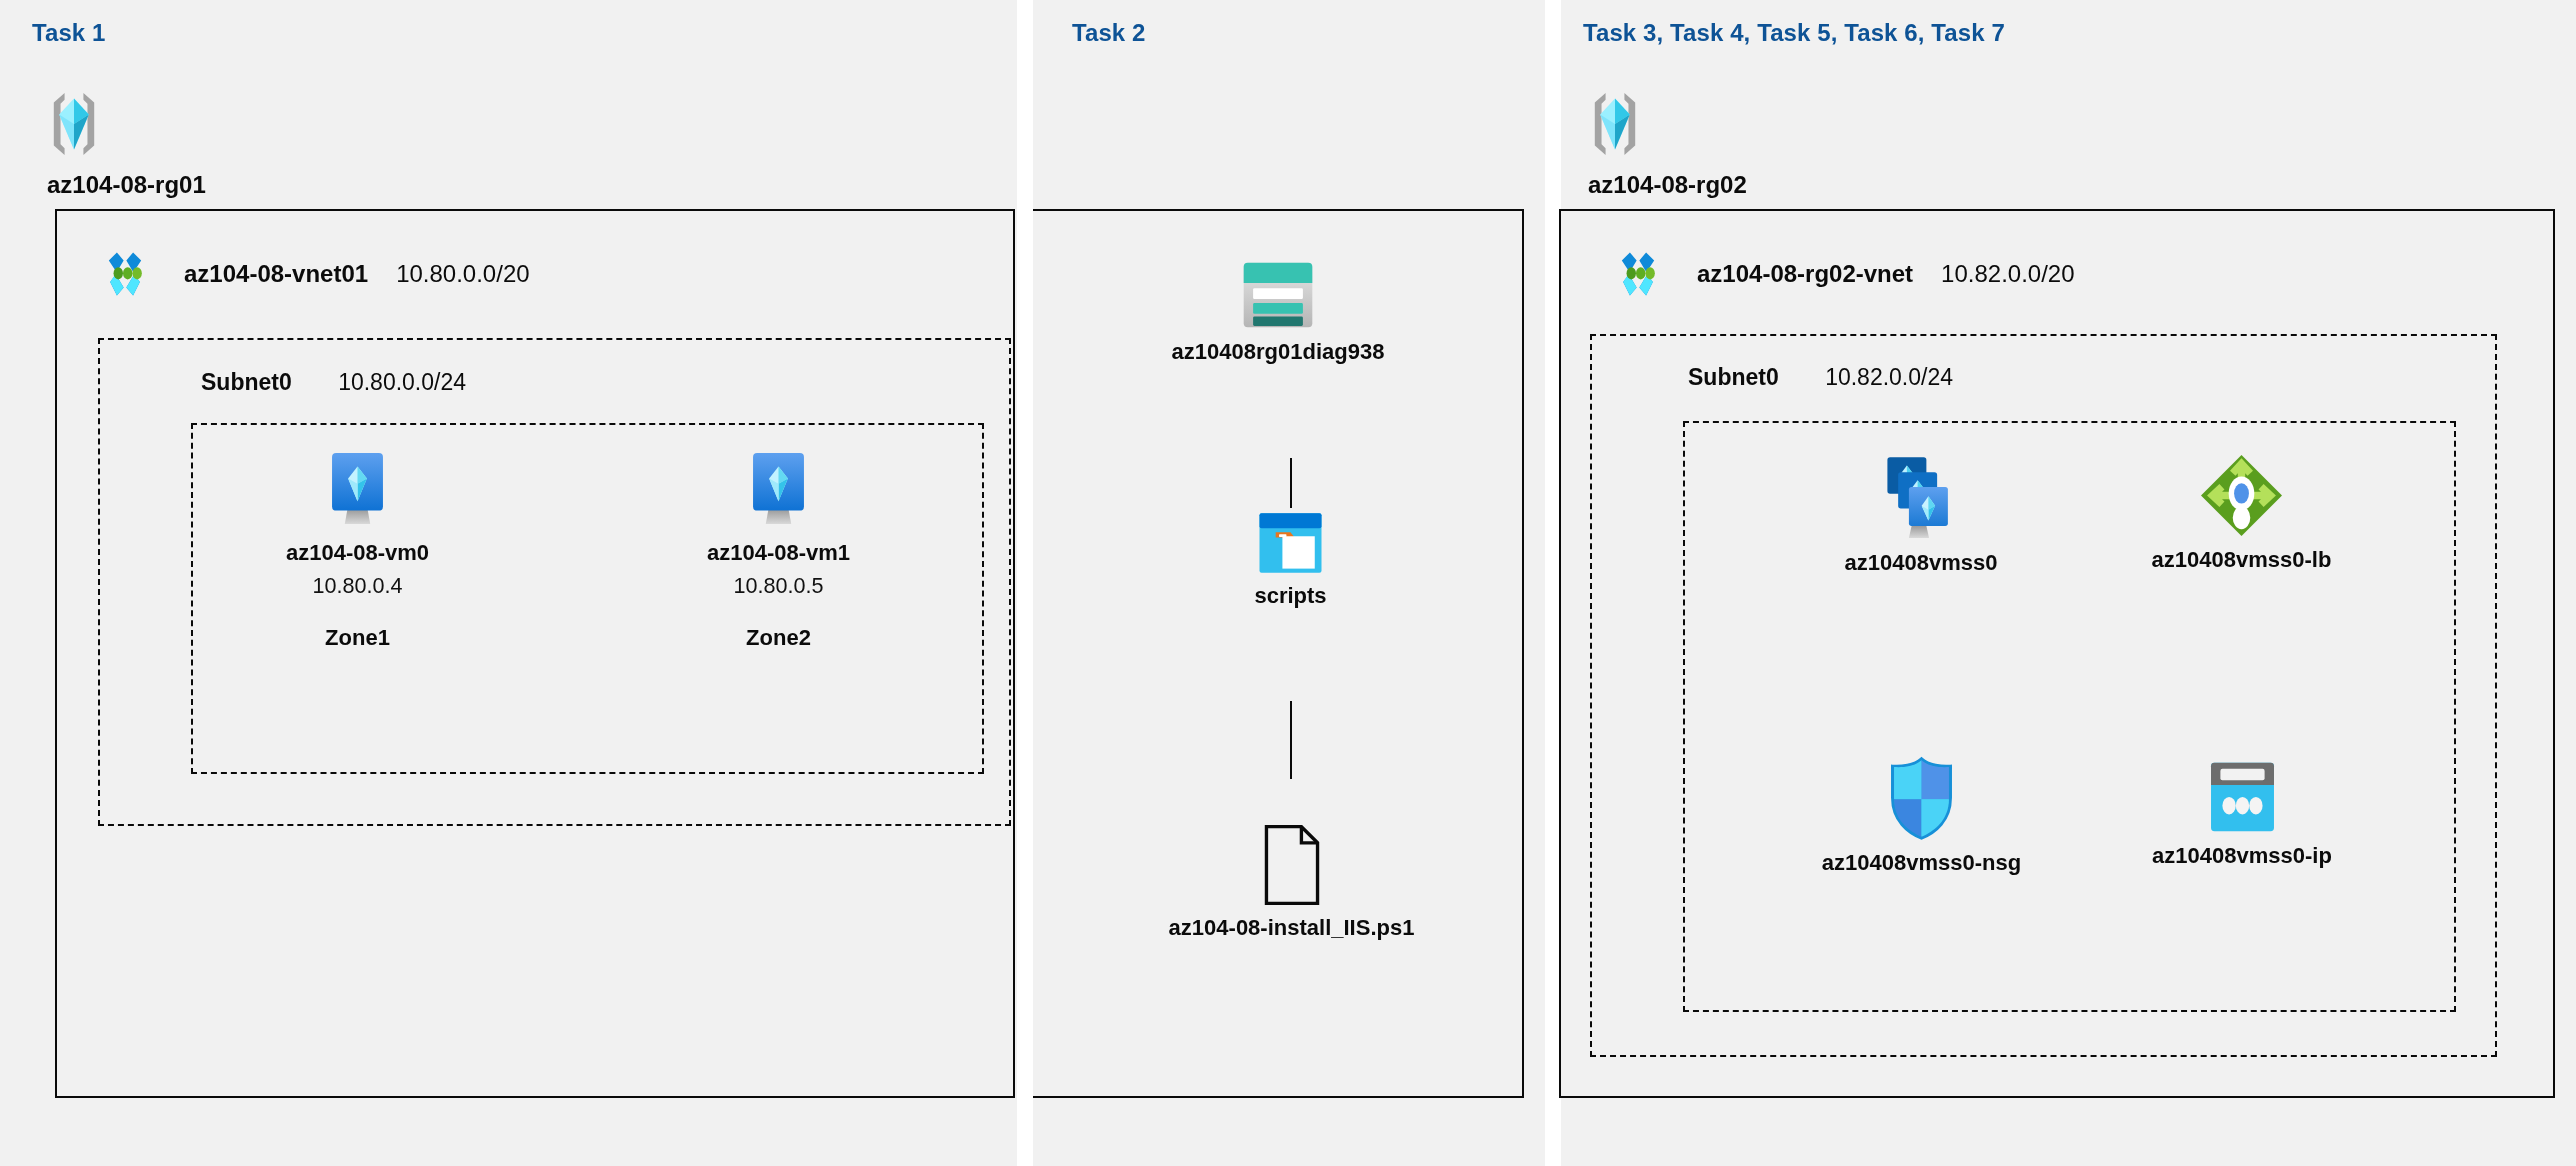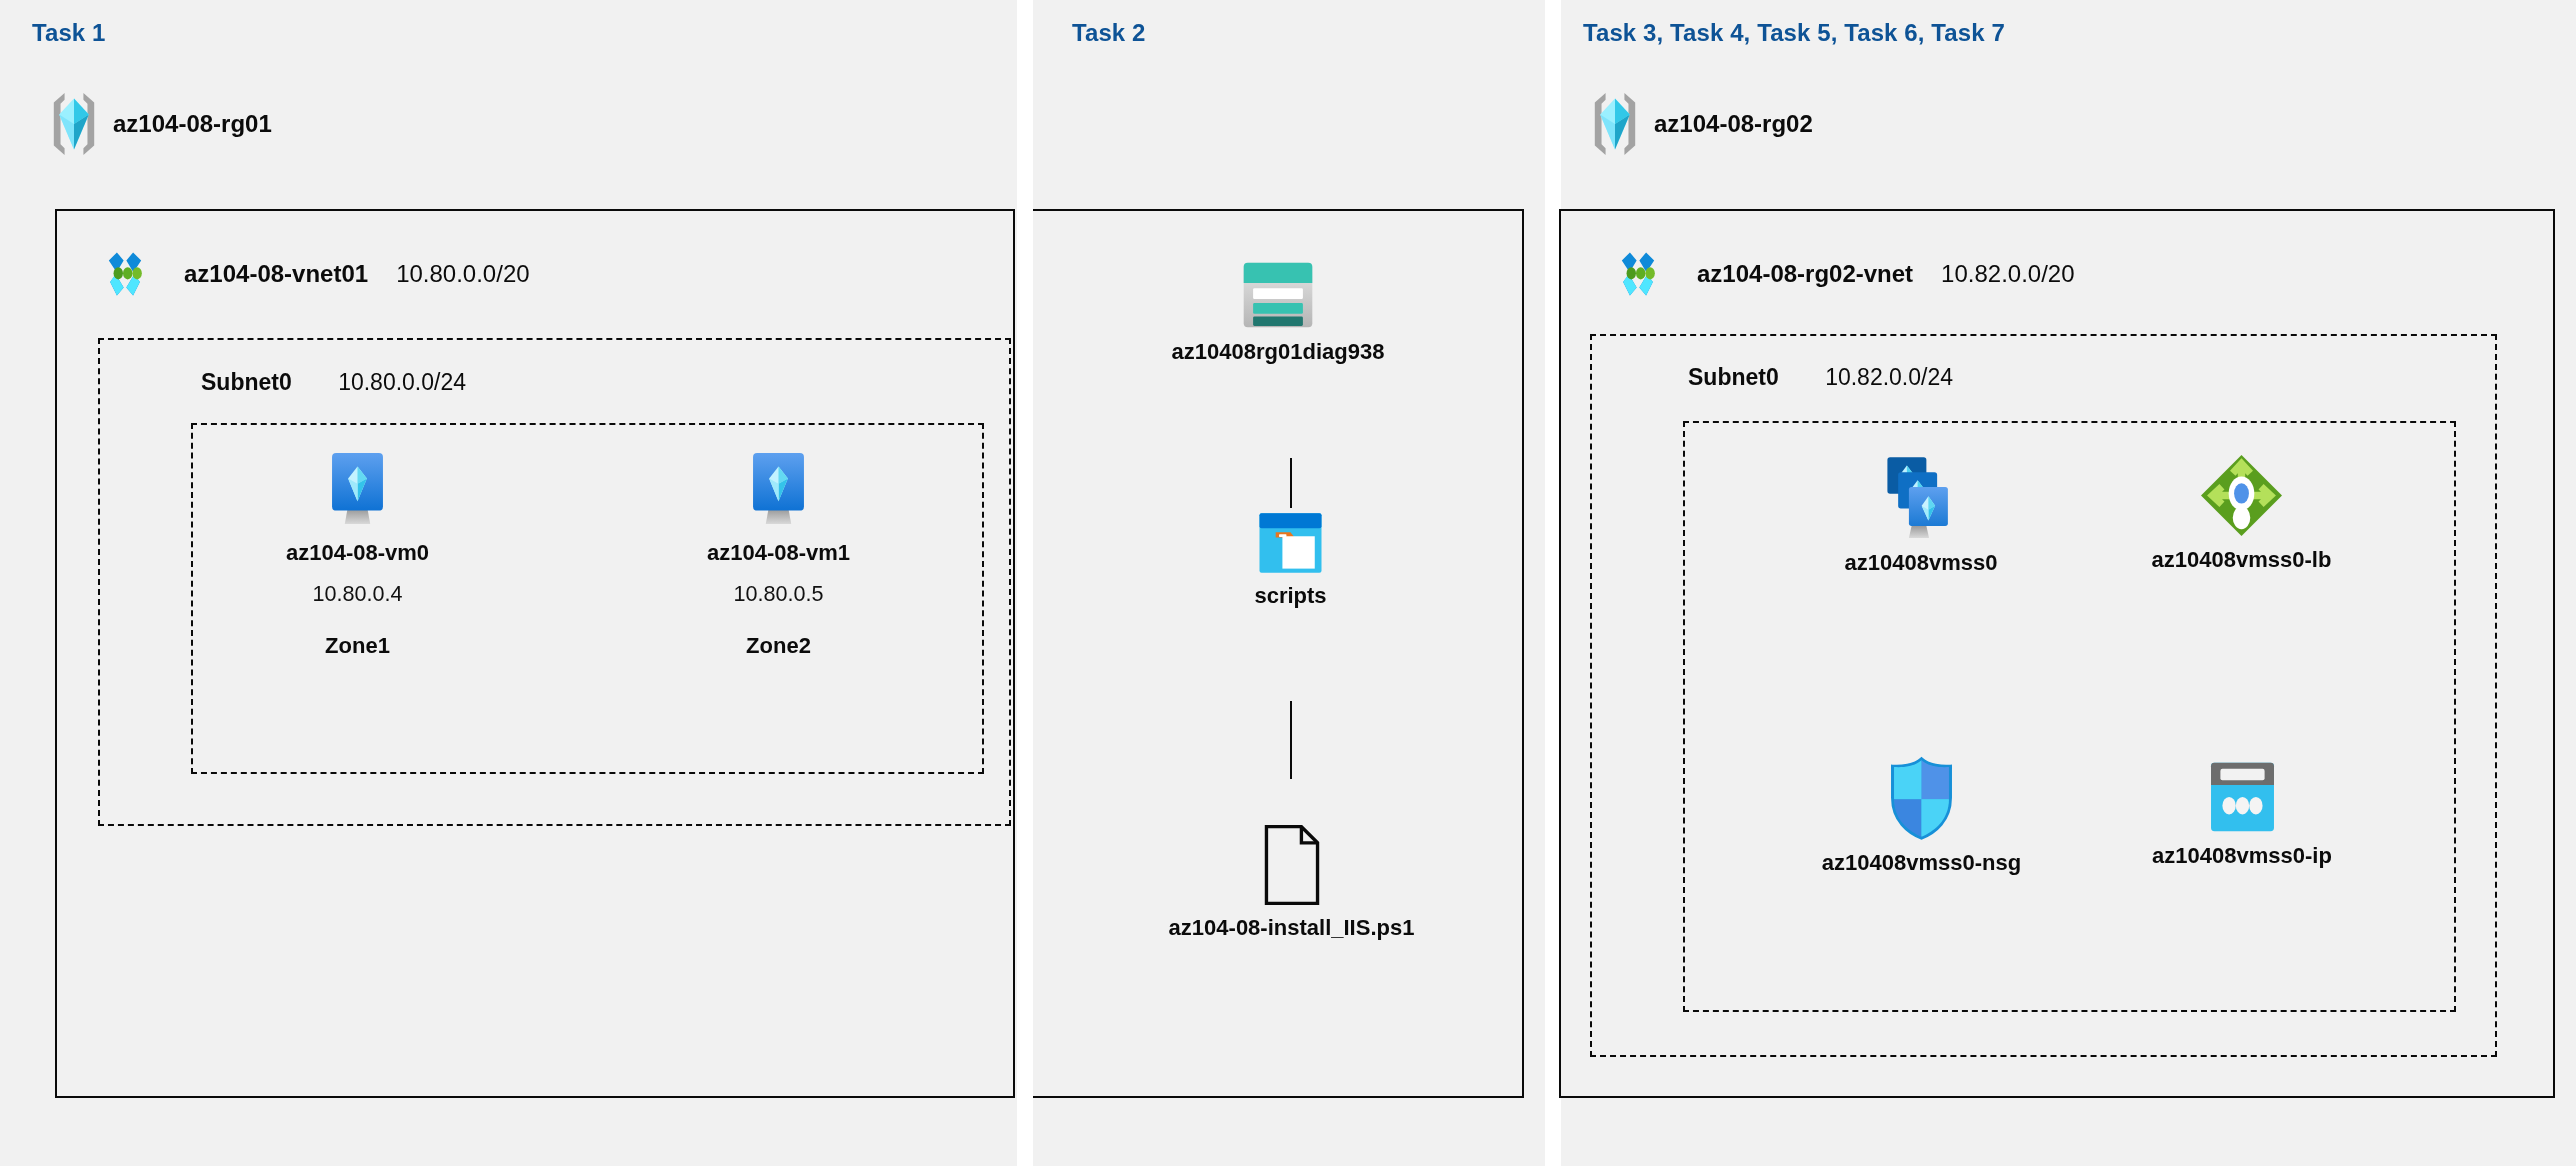--- a/index.html
+++ b/index.html
@@ -26,23 +26,23 @@
     font-weight: bold;
     font-size: 24px;
     letter-spacing: 0.1px;
     white-space: nowrap;
   }
 
   
   .rg-row {
     position: absolute;
     display: flex;
-    align-items: center;
     gap: 12px;
     white-space: nowrap;
+    flex-direction: column;
   }
   .rg-label {
     font-size: 24px;
     font-weight: bold;
     color: #0b0b0b;
   }
 
   
   .vnet-box {
     position: absolute;
@@ -96,21 +96,21 @@
     font-weight: bold;
     color: #0b0b0b;
     white-space: nowrap;
     margin-top: 9.4px;
   }
   .node-sub {
     font-size: 21.6px;
     font-weight: normal;
     color: #111;
     white-space: nowrap;
-    margin-top: 15px;
+    margin-top: 7px;
   }
   .node-zone {
     font-size: 22px;
     font-weight: bold;
     color: #0b0b0b;
     white-space: nowrap;
     margin-top: 26px;
   }
   .connector {
     position: absolute;

